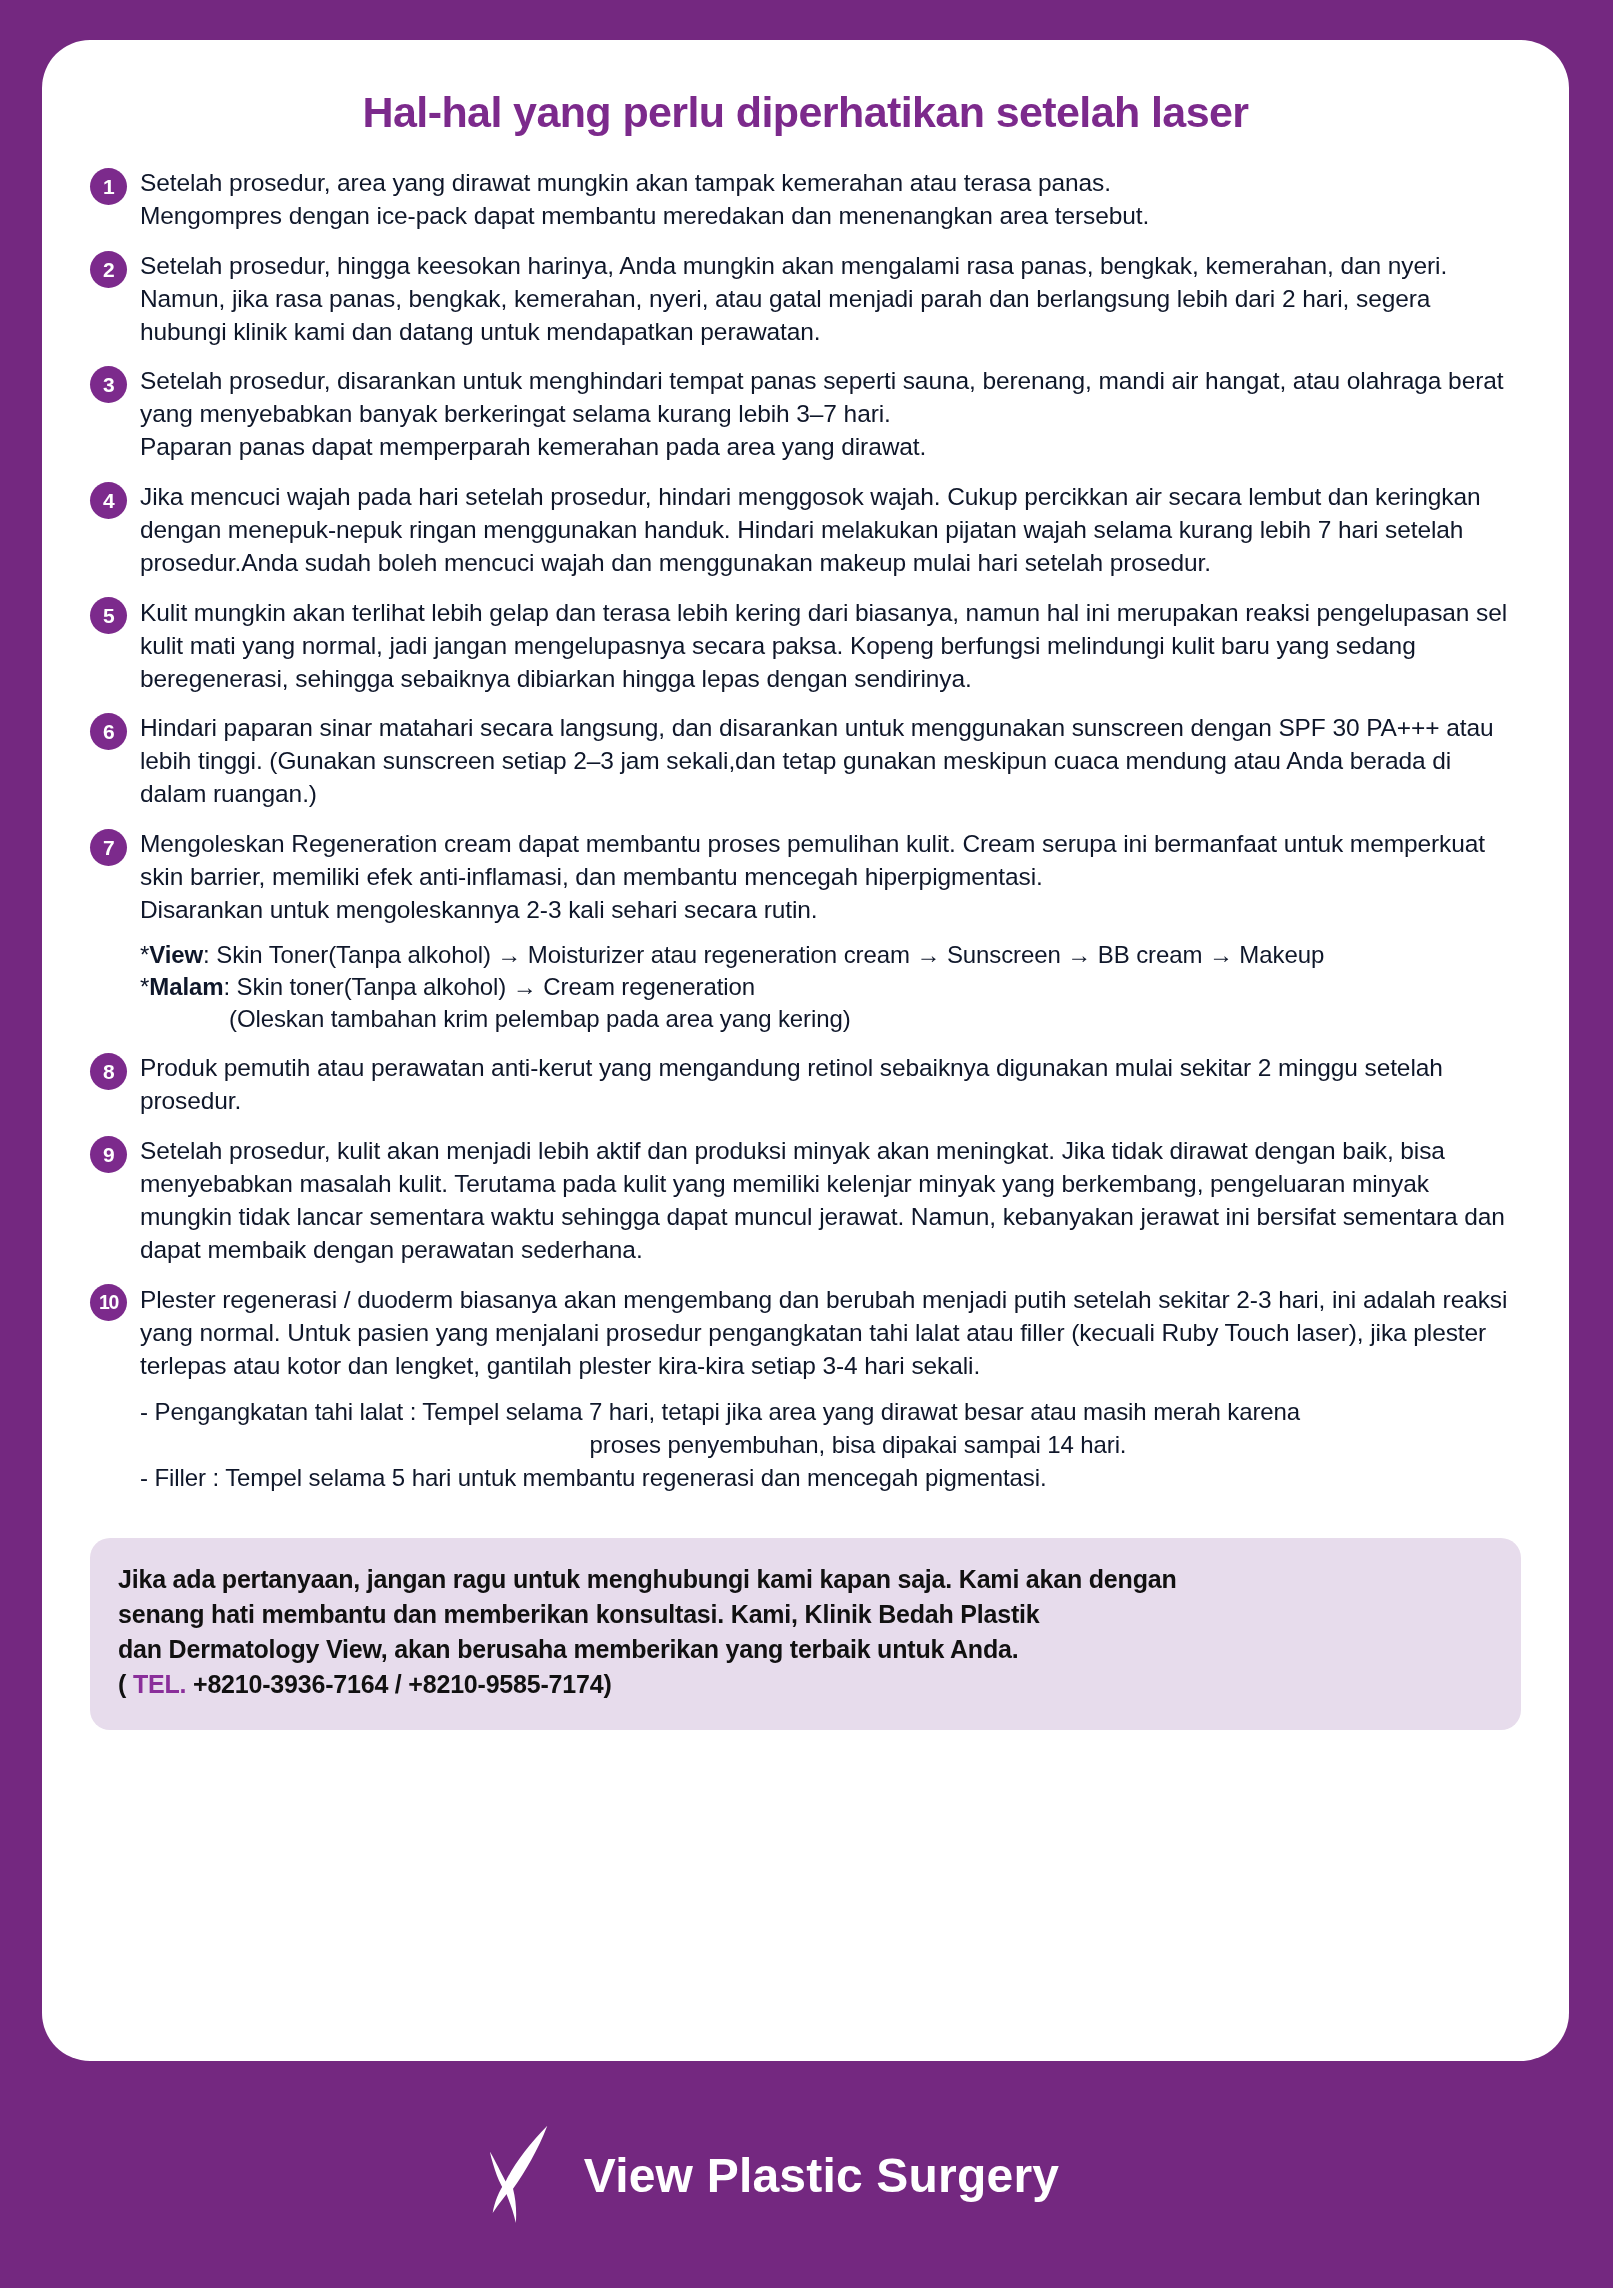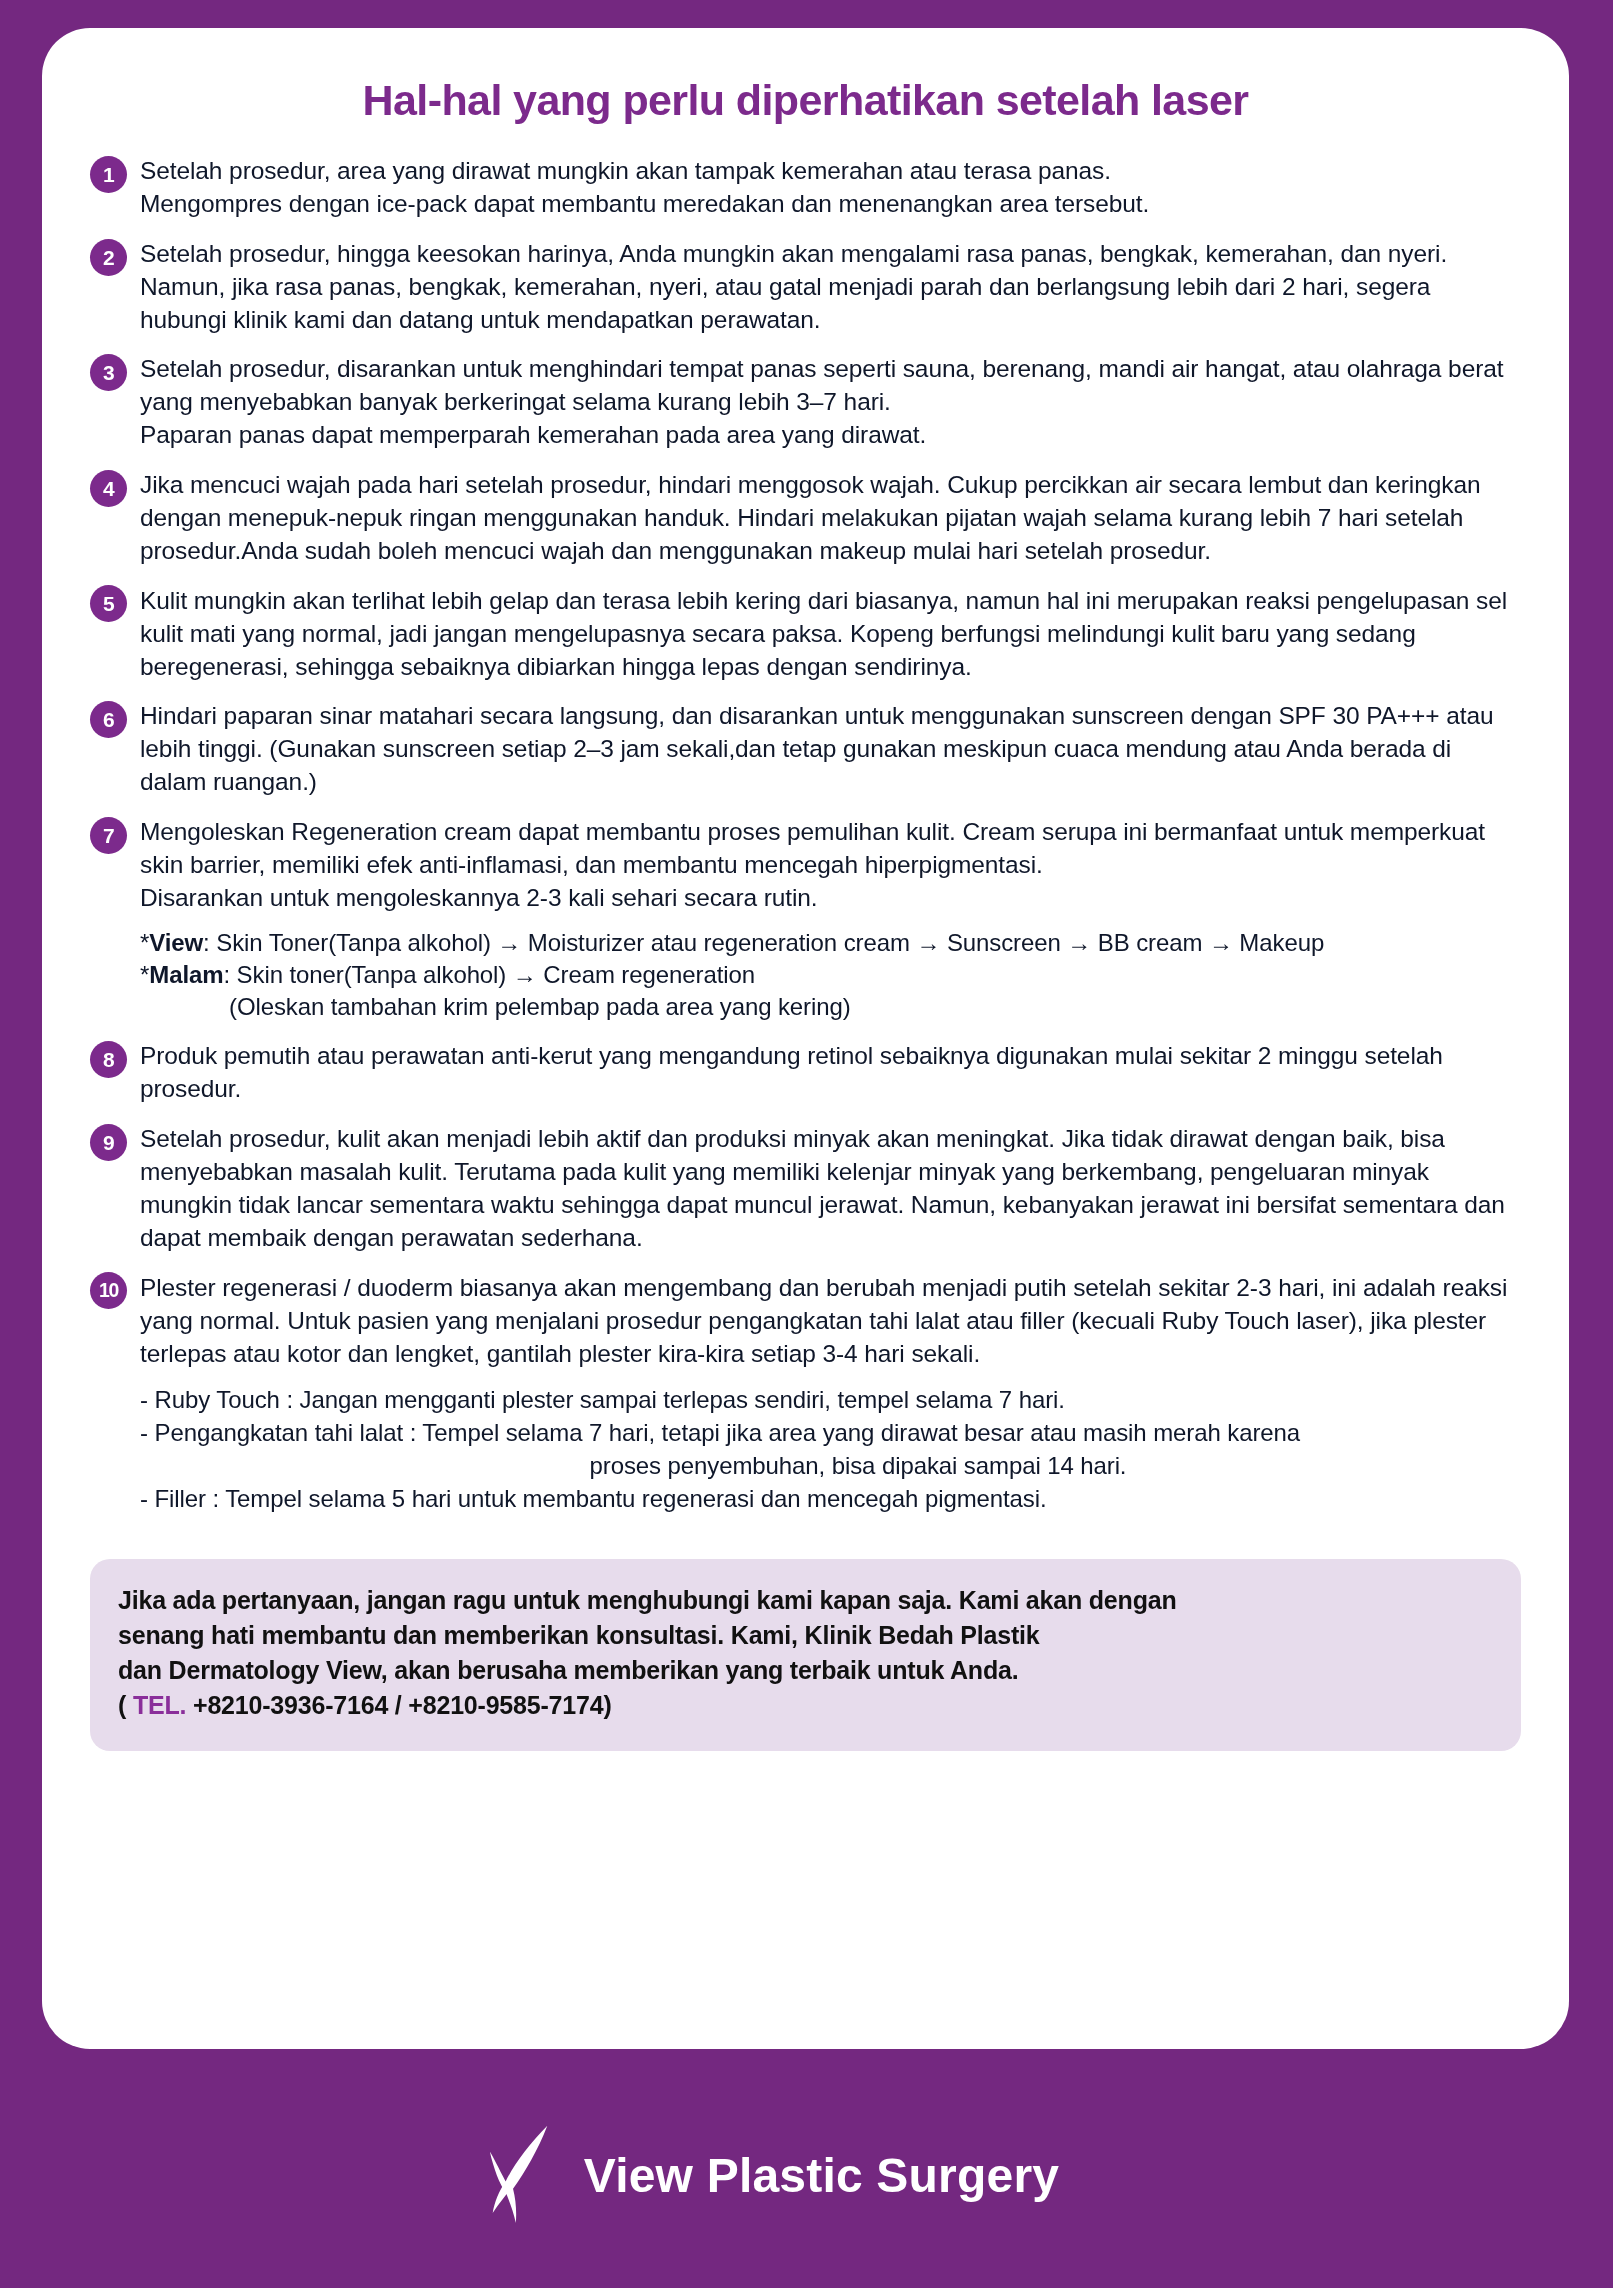--- a/index.html
+++ b/index.html
@@ -10,21 +10,21 @@
     -webkit-font-smoothing:antialiased;
   }
   .page {
     position:relative;
     width:1613px; height:2289px;
     background:#742880;
     overflow:hidden;
   }
   .card {
     position:absolute;
-    left:42px; top:28px;
+    left:42px; top:40px;
     width:1527px; height:2021px;
     background:#ffffff;
     border-radius:48px;
   }
   .title {
     text-align:center;
     color:#7C2A8C;
     font-size:43px;
     font-weight:bold;
     letter-spacing:-0.6px;
@@ -189,25 +189,20 @@
         </div>
       </div>
 
       <div class="item">
         <div class="badge two-digit">10</div>
         <div class="body">
           <p>Plester regenerasi / duoderm biasanya akan mengembang dan berubah menjadi putih setelah sekitar 2-3 hari, ini adalah reaksi yang normal. Untuk pasien yang menjalani prosedur pengangkatan tahi lalat atau filler (kecuali Ruby Touch laser), jika plester terlepas atau kotor dan lengket, gantilah plester kira-kira setiap 3-4 hari sekali.</p>
           <div class="dash-block">
             <div class="dash-line">
               <span>-</span>
-              <span class="lbl">Ruby Touch</span>
-              <span>: Jangan mengganti plester sampai terlepas sendiri, tempel selama 7 hari.</span>
-            </div>
-            <div class="dash-line">
-              <span>-</span>
               <span class="lbl">Pengangkatan tahi lalat</span>
               <span>: Tempel selama 7 hari, tetapi jika area yang dirawat besar atau masih merah karena</span>
               <span class="dash-cont">proses penyembuhan, bisa dipakai sampai 14 hari.</span>
             </div>
             <div class="dash-line">
               <span>-</span>
               <span class="lbl">Filler</span>
               <span>: Tempel selama 5 hari untuk membantu regenerasi dan mencegah pigmentasi.</span>
             </div>
           </div>

